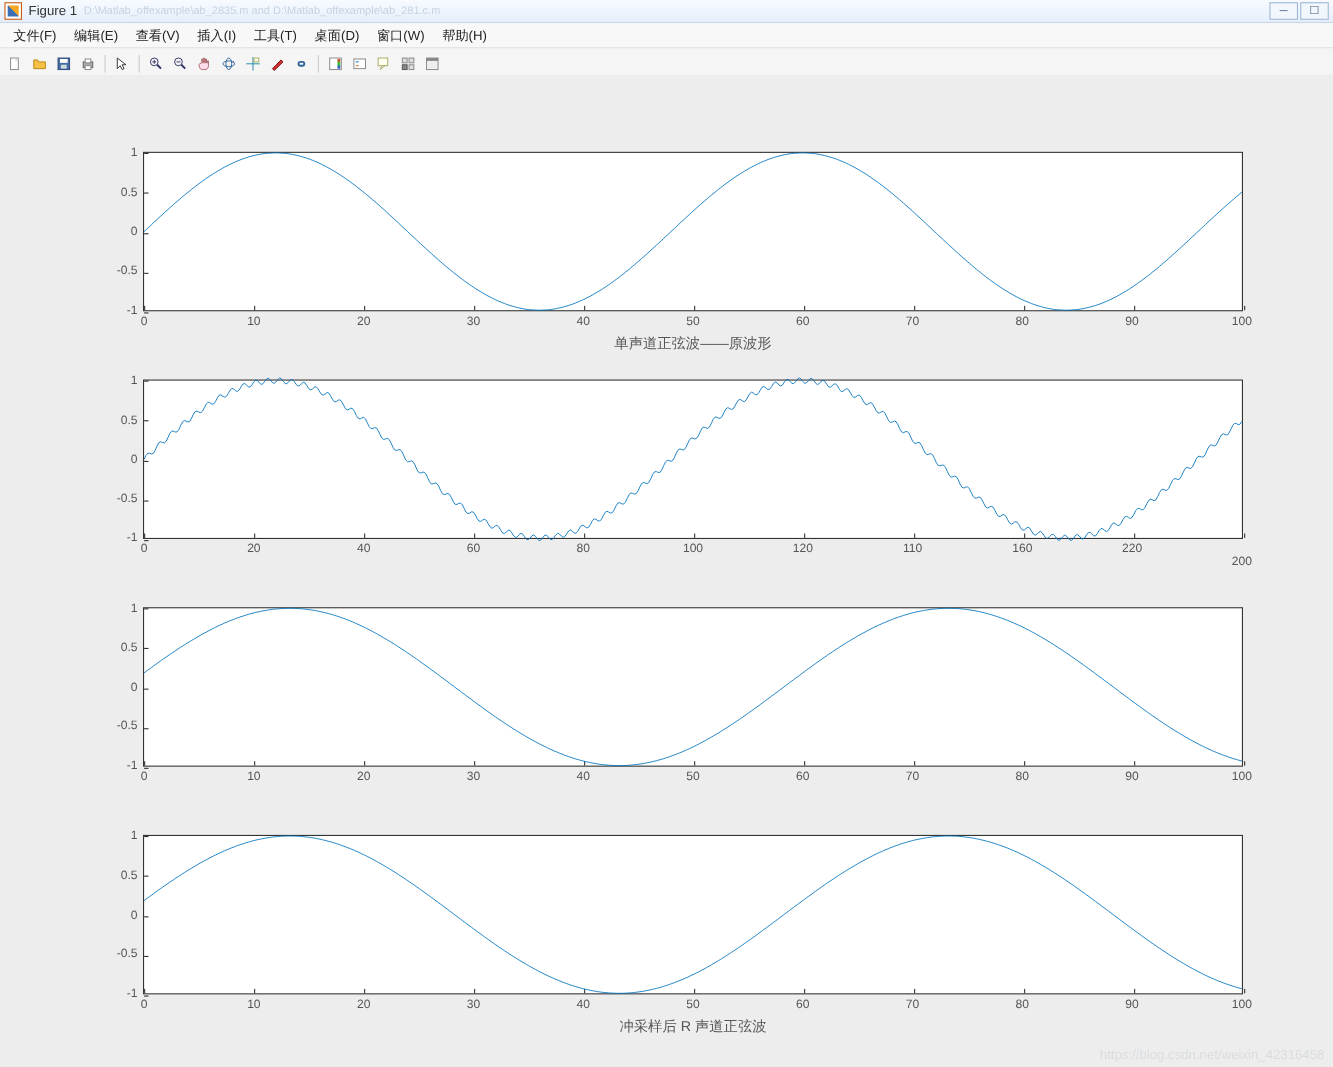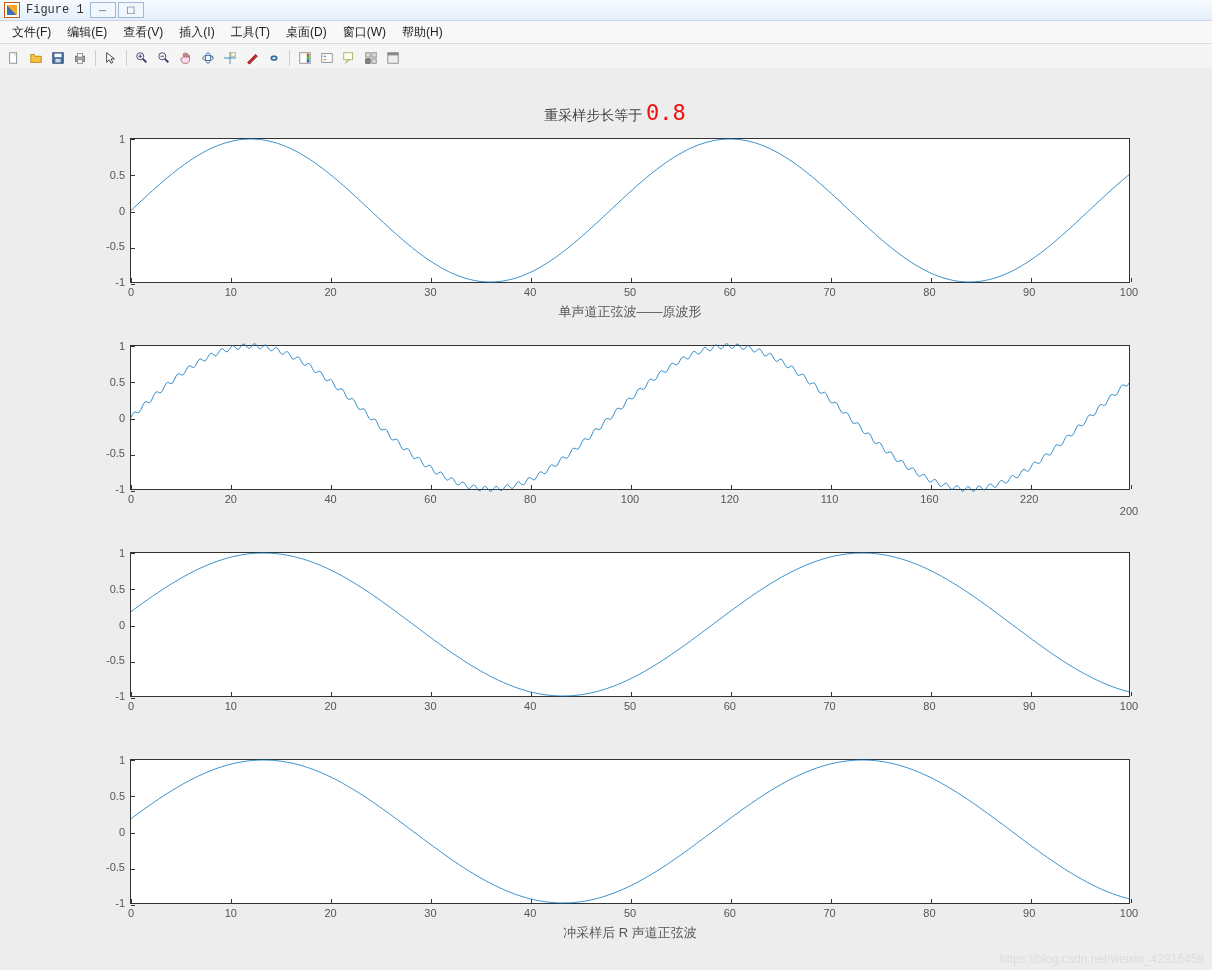--- a/index.html
+++ b/index.html
@@ -1,19 +1,19 @@
 <!DOCTYPE html>
 <html><head>
 <meta charset="utf-8">
 <style>
   html,body{margin:0;padding:0;font-family:"Microsoft YaHei","Segoe UI",sans-serif;font-size:12px;background:#ededed;width:1212px;height:970px;overflow:hidden;}
   .titlebar{height:20px;background:linear-gradient(#f7fbff,#e4eefb);border-bottom:1px solid #c8d6e8;display:flex;align-items:center;padding:0 4px;gap:6px;}
   .fig-icon{width:14px;height:14px;border:1px solid #c75b12;background:#fff;display:inline-block;position:relative;}
   .fig-icon::after{content:"";position:absolute;left:2px;top:2px;right:2px;bottom:2px;background:linear-gradient(45deg,#3b6fb6 50%,#f5a623 50%);}
-  .title-text{color:#333;font-family:Liberation Mono, monospace;}
+  .title-text{color:#333;}
   .blur{color:#c7d3de;font-size:10px;flex:1;white-space:nowrap;overflow:hidden;}
   .winbtns{display:flex;gap:2px;}
   .winbtn{width:24px;height:14px;border:1px solid #9fb8d6;background:#f2f7fd;display:flex;align-items:center;justify-content:center;font-size:10px;color:#425d7a;}
   .menubar{height:22px;background:#f8f8f8;border-bottom:1px solid #ddd;display:flex;align-items:center;padding:0 4px;}
   .menu-item{padding:2px 8px;color:#222;cursor:default;}
   .toolbar{height:24px;background:#f5f5f5;border-bottom:1px solid #ccc;display:flex;align-items:center;padding:2px 4px;gap:2px;}
   .tbtn{width:18px;height:18px;border:1px solid transparent;display:flex;align-items:center;justify-content:center;cursor:default;}
   .tsep{width:1px;height:16px;background:#ccc;margin:0 3px;}
   .tbtn svg{width:14px;height:14px;}
   .canvas{position:absolute;left:0;right:0;top:68px;bottom:0;background:#ededed;}
@@ -31,20 +31,21 @@
   svg.plot{position:absolute;left:0;top:0;width:100%;height:100%;overflow:visible;}
   svg.plot path{fill:none;stroke:#0072bd;stroke-width:0.8;}
   .wm{position:absolute;right:8px;bottom:4px;color:#d9dde0;font-size:12px;}
 </style>
 </head>
 <body>
 
 <div class="titlebar">
   <span class="fig-icon"></span>
   <span class="title-text">Figure 1</span>
+  <span class="blur">D:\Matlab_offexample\ab_2835.m and D:\Matlab_offexample\ab_281.c.m</span>
   <div class="winbtns">
     <div class="winbtn">─</div>
     <div class="winbtn">☐</div>
   </div>
 </div>
 
 <div class="menubar" id="menubar">
     <div class="menu-item">文件(F)</div>
     <div class="menu-item">编辑(E)</div>
     <div class="menu-item">查看(V)</div>
@@ -170,23 +171,20 @@
     <div class="tbtn">
       <svg viewBox="0 0 16 16">
         <rect x="2" y="2" width="12" height="12" fill="#eee" stroke="#888"></rect>
         <rect x="2" y="2" width="12" height="3" fill="#888"></rect>
       </svg>
     </div>
   </div>
 
 <div class="canvas">
   <div class="figarea" id="figarea">
-    <div class="maintitle">
-      <span>重采样步长等于 </span><span class="red">0.8</span>
-    </div>
   <div class="axes" style="left: 30px; top: 20px; width: 1000px; height: 145px;">
         <div class="tick y" style="top: 100%;">-1</div>
         <div class="tickmark y" style="top: 145px;"></div>
         <div class="tick y" style="top: 75%;">-0.5</div>
         <div class="tickmark y" style="top: 108.75px;"></div>
         <div class="tick y" style="top: 50%;">0</div>
         <div class="tickmark y" style="top: 72.5px;"></div>
         <div class="tick y" style="top: 25%;">0.5</div>
         <div class="tickmark y" style="top: 36.25px;"></div>
         <div class="tick y" style="top: 0%;">1</div>

